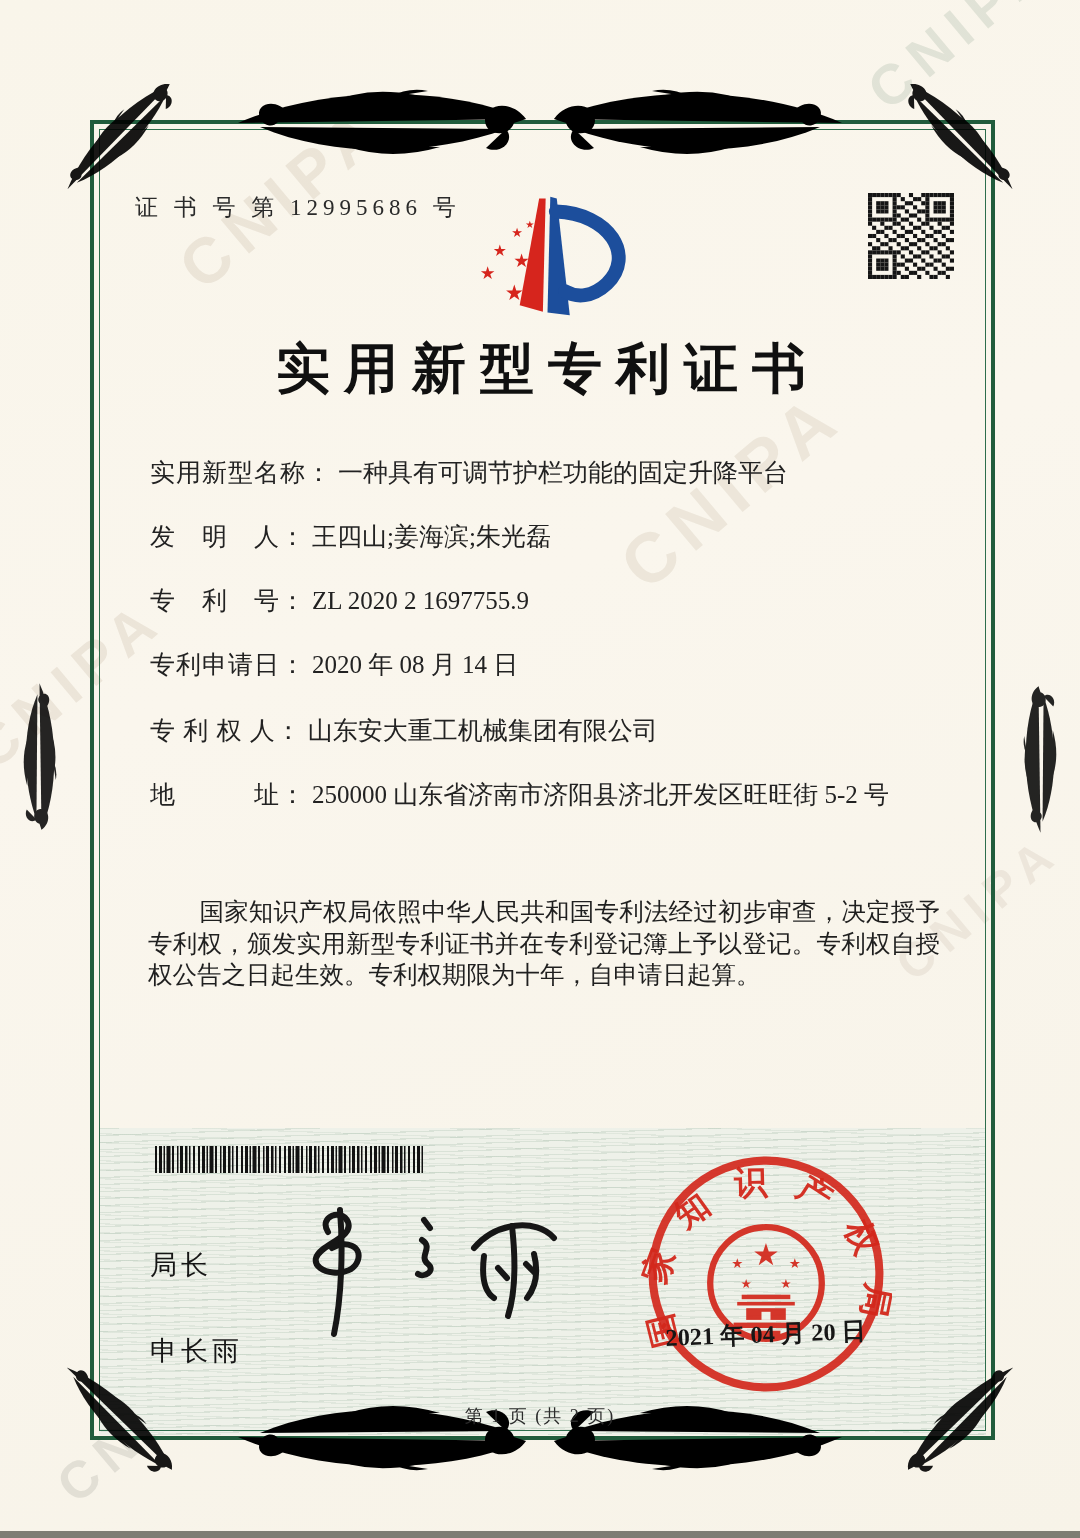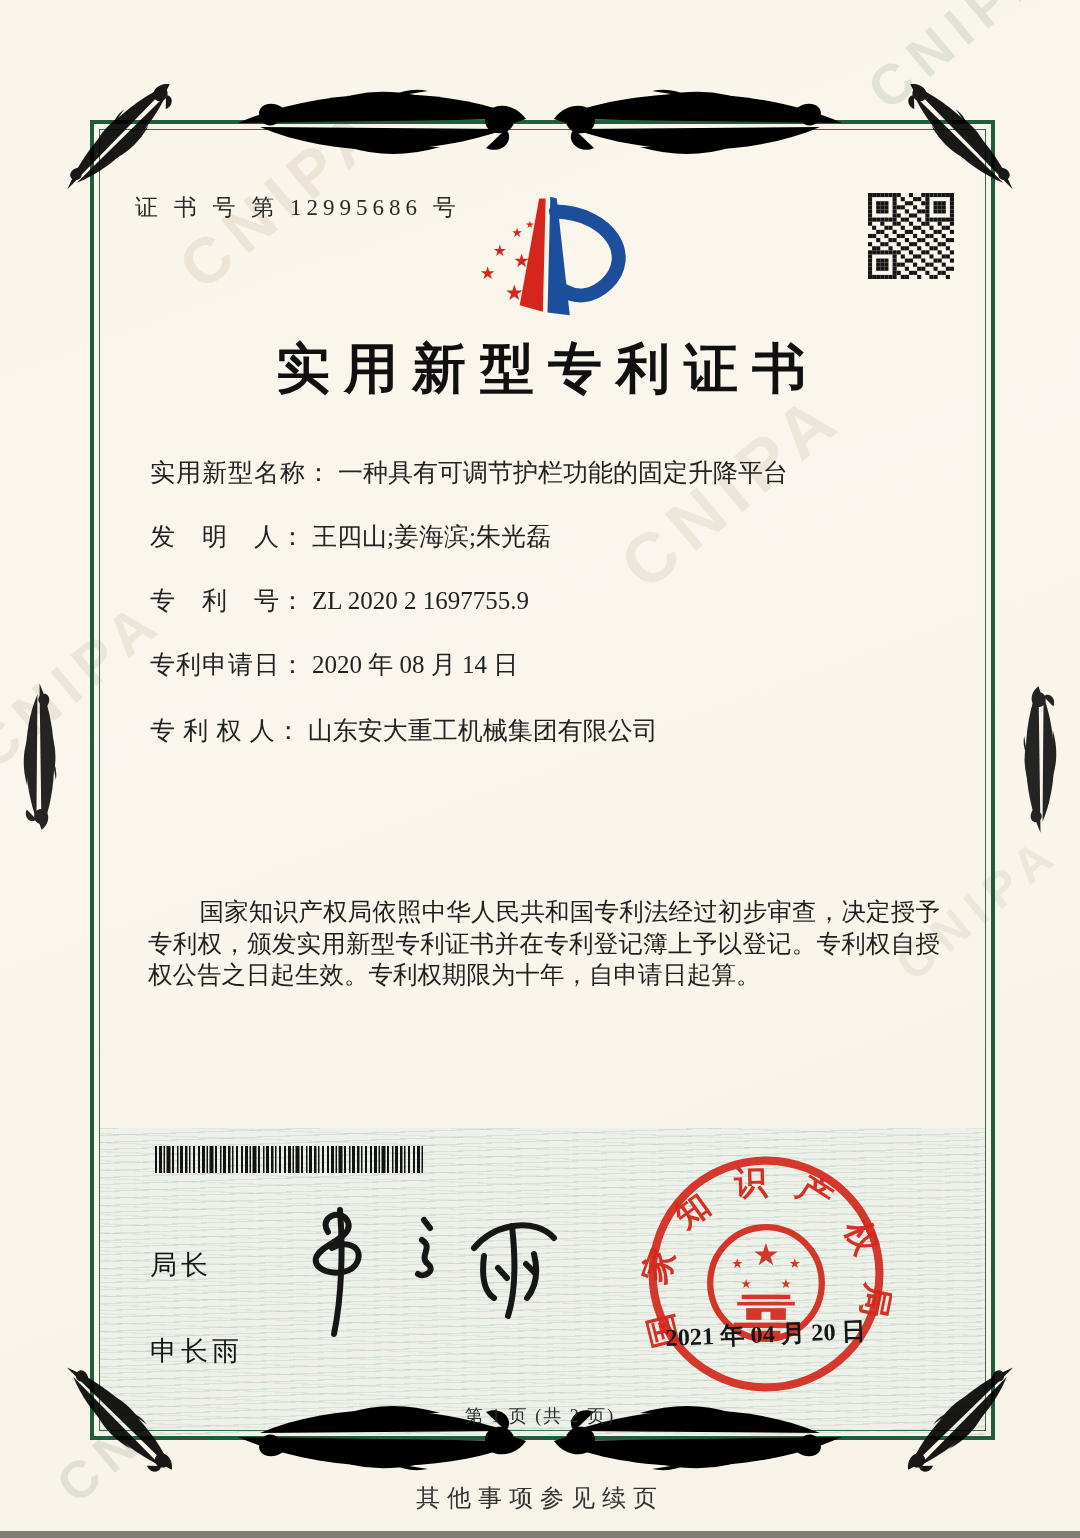--- a/index.html
+++ b/index.html
@@ -405,20 +405,23 @@
   </div>
   <div class="frow r2">
     <span class="flabel">专　利　号：</span><span class="fvalue">ZL 2020 2 1697755.9</span>
   </div>
   <div class="frow r3">
     <span class="flabel">专利申请日：</span><span class="fvalue">2020 年 08 月 14 日</span>
   </div>
   <div class="frow r4">
     <span class="flabel">专 利 权 人：</span><span class="fvalue">山东安大重工机械集团有限公司</span>
   </div>
+  <div class="frow r5">
+    <span class="flabel">地　　　址：</span><span class="fvalue">250000  山东省济南市济阳县济北开发区旺旺街 5-2 号</span>
+  </div>
 
 
   <div class="paras">
     <p>国家知识产权局依照中华人民共和国专利法经过初步审查，决定授予专利权，颁发实用新型专利证书并在专利登记簿上予以登记。专利权自授权公告之日起生效。专利权期限为十年，自申请日起算。</p>
   </div>
 
   <svg class="barcode" id="barcode-svg" viewBox="0 0 272 27" preserveAspectRatio="none">
       <rect x="0" y="0" width="2" height="27" fill="#121212"></rect>
       <rect x="4" y="0" width="3" height="27" fill="#121212"></rect>
       <rect x="8.5" y="0" width="1.5" height="27" fill="#121212"></rect>
@@ -522,16 +525,15 @@
       <rect x="118" y="178" width="44" height="13"></rect>
       <rect x="135" y="182" width="10" height="9" fill="#eef1e9"></rect>
       <rect x="104" y="194" width="72" height="6"></rect>
       <rect x="124" y="203" width="32" height="7"></rect>
     </g>
     <text x="140" y="216" font-size="27" font-weight="600" fill="#161616" text-anchor="middle" transform="rotate(-2 140 216)">2021 年 04 月 20 日</text>
   </svg>
 
   <div class="pagenum">第 1 页 (共 2 页)</div>
 
-  <div class="footnote">其他事项参见续页</div>
 
   <div class="photo-edge"></div>
 </div>
 
 </body></html>

